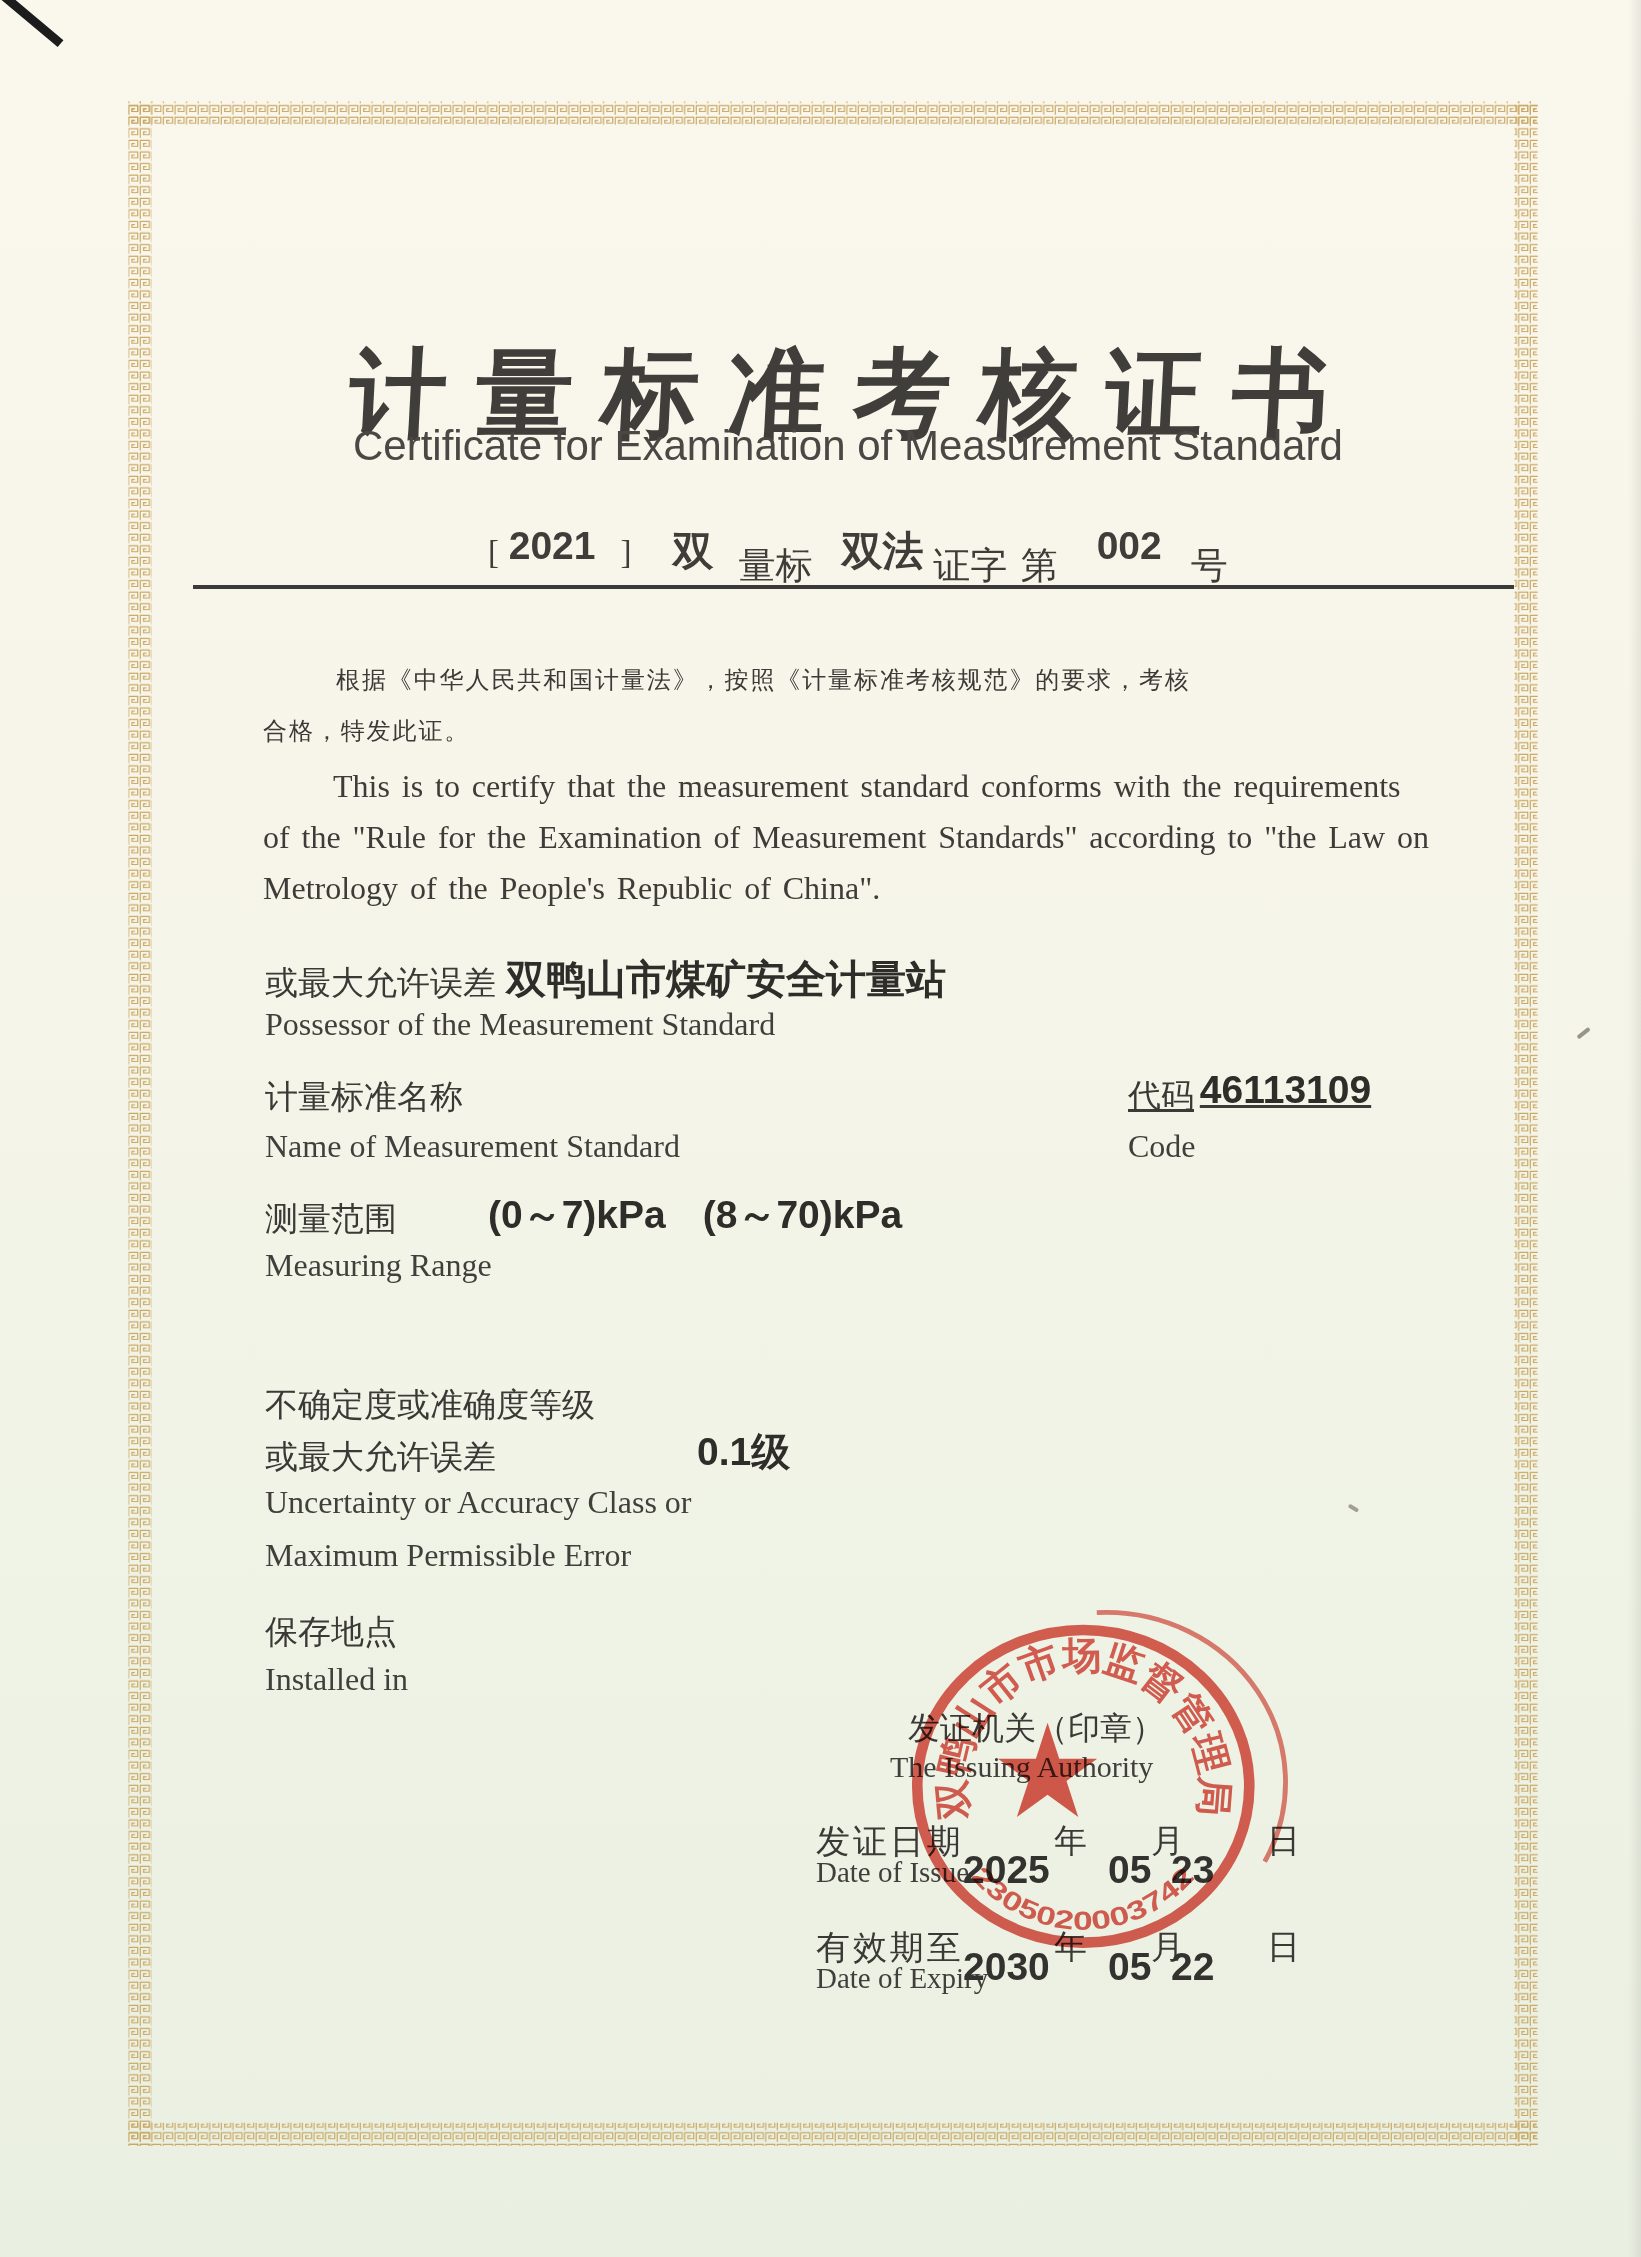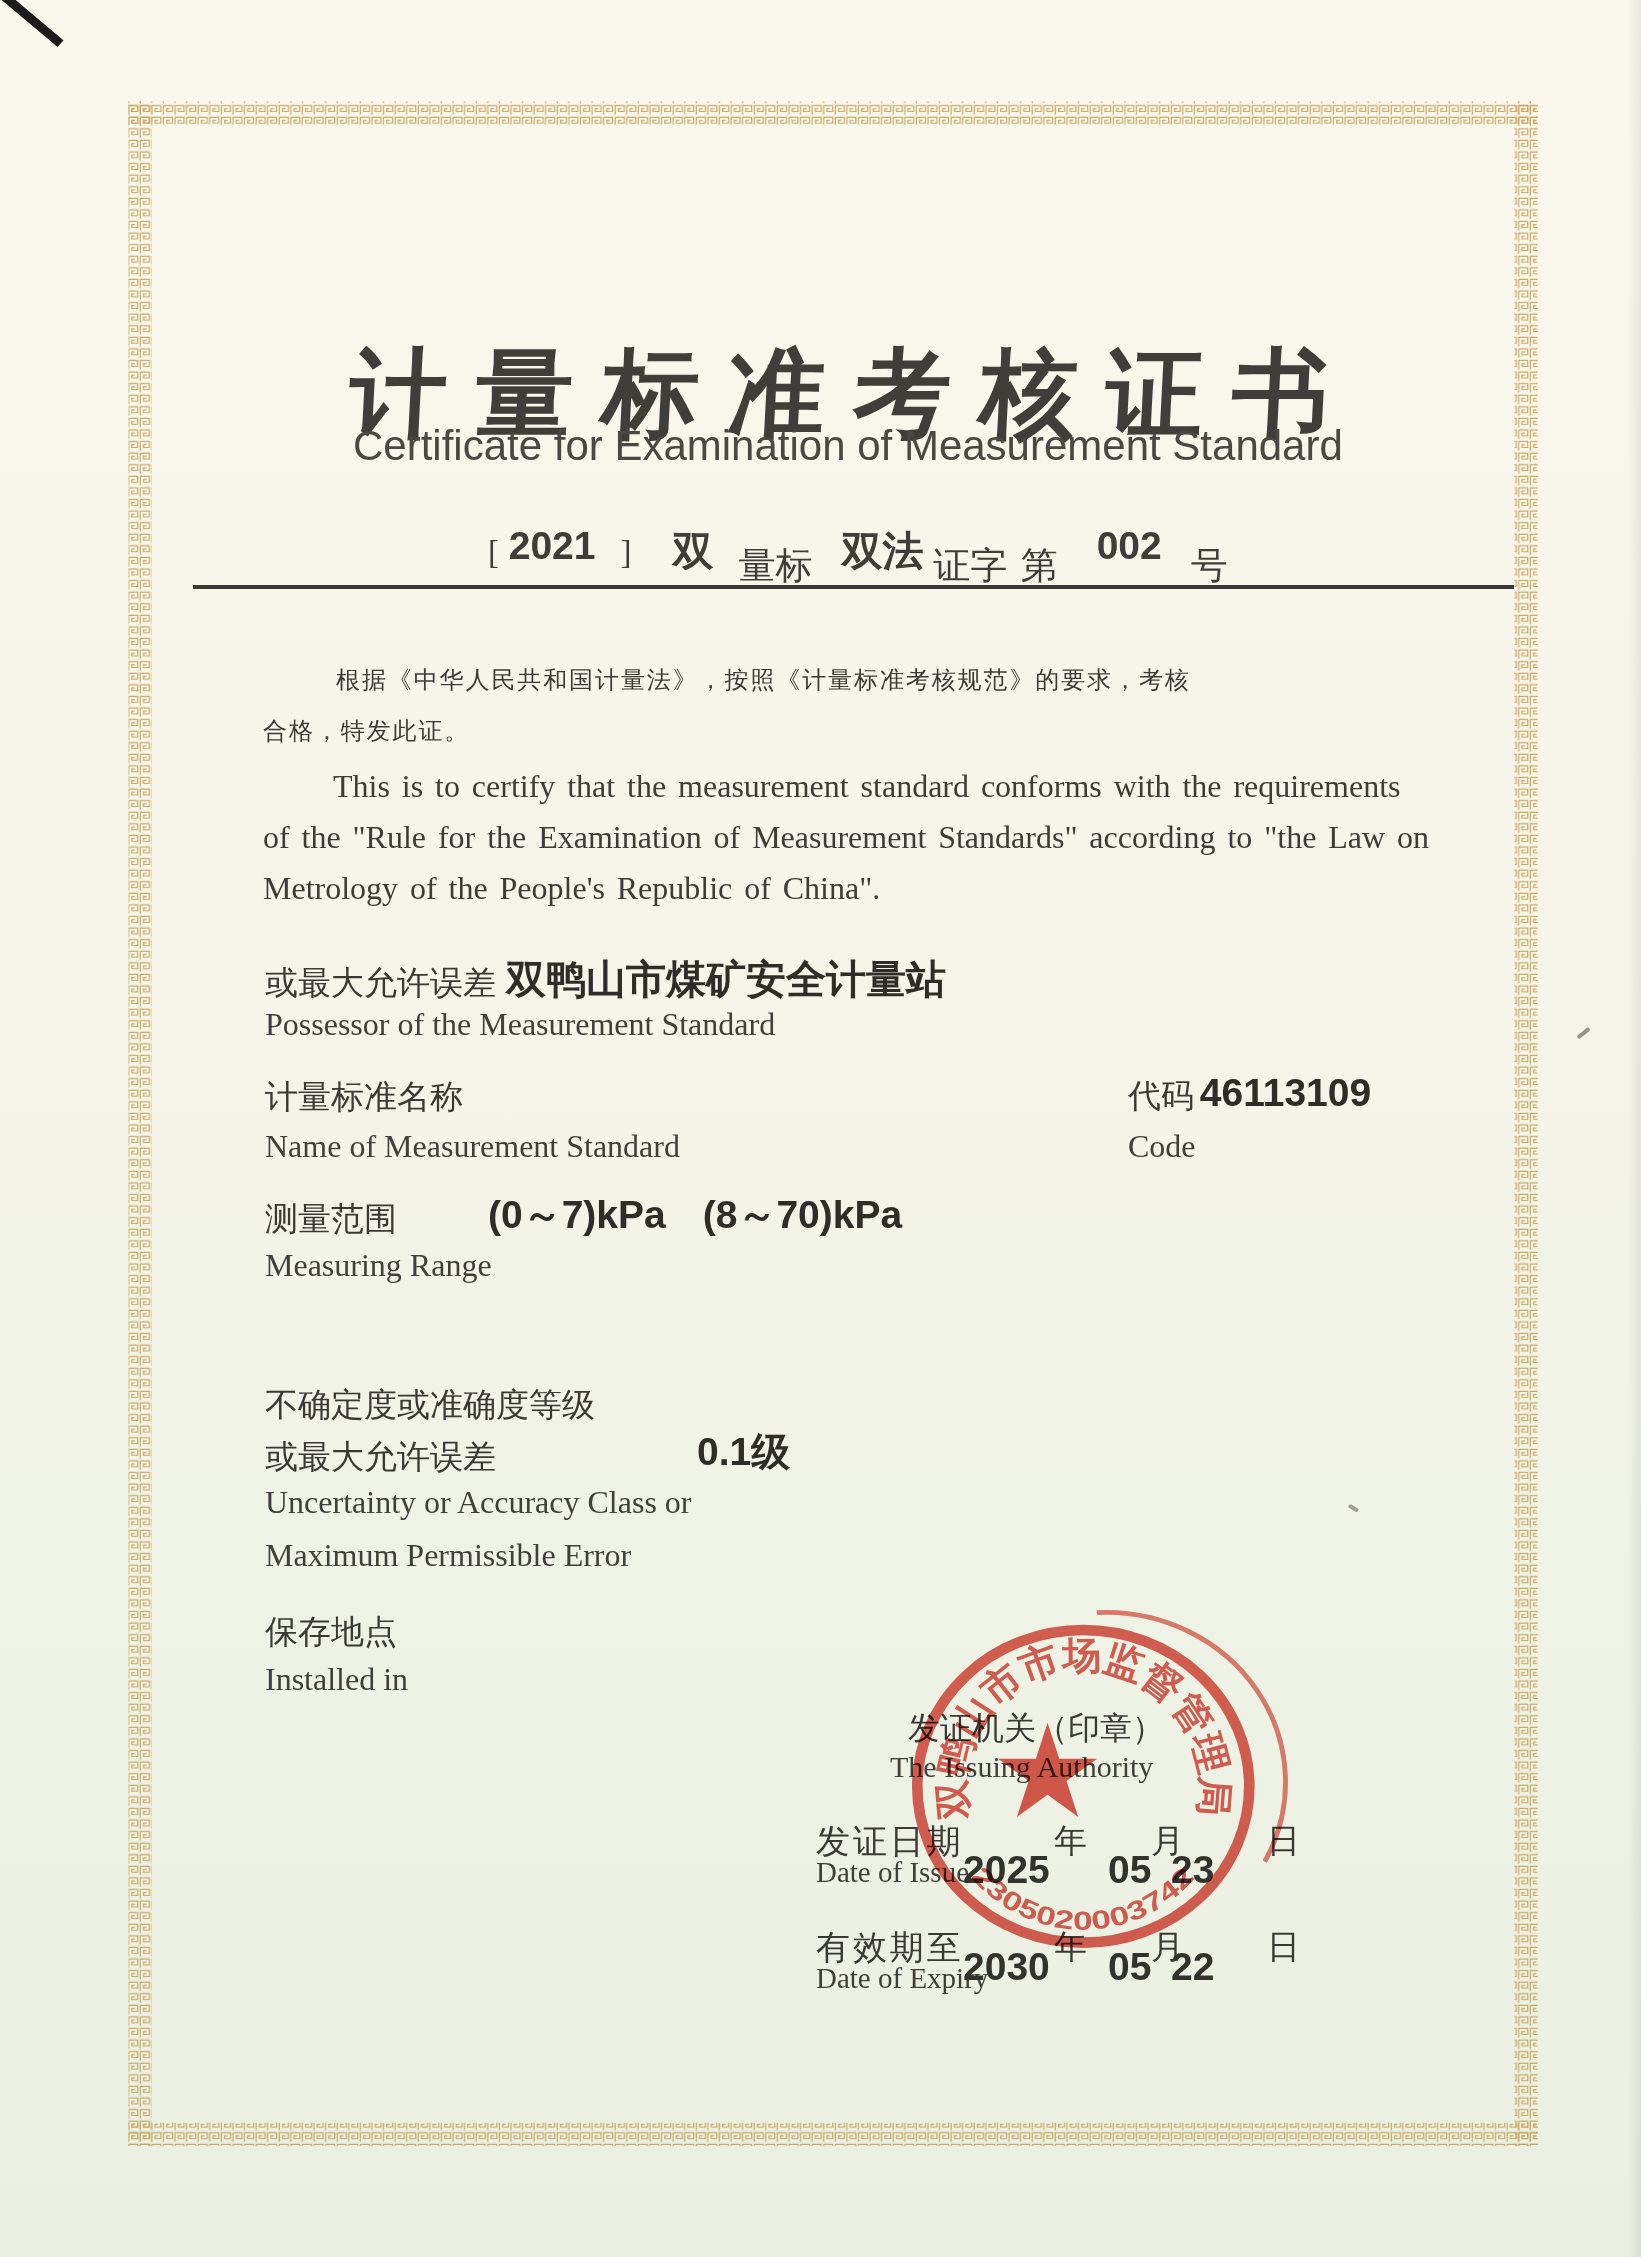--- a/index.html
+++ b/index.html
@@ -34,21 +34,21 @@
   .divider{left:193px;top:585px;width:1321px;height:3.9px;background:#3a3a38;}
 
   .para-cn{font-size:24px;letter-spacing:1.9px;color:#3c3a36;}
   .para-en{font-size:32px;word-spacing:3.9px;color:#3e3c38;}
 
   .lbl-cn{font-size:33px;color:#3b3935;}
   .lbl-en{font-size:32px;color:#413f3b;}
   .val{font-size:40px;font-weight:700;color:#2f2d2a;font-family:"DejaVu Sans","Liberation Sans",sans-serif;}
   .valnum{font-size:39px;font-weight:700;color:#2f2d2a;font-family:"Liberation Sans","DejaVu Sans",sans-serif;}
 
-  .code-group{display:flex;align-items:center;}
+  .code-group{display:flex;align-items:flex-start;text-decoration:underline;}
   .code-group .clbl{font-size:33px;color:#3b3935;margin-top:5.8px;}
   .code-group .cval{font-size:39px;font-weight:700;color:#2f2d2a;margin-left:5.8px;font-family:"Liberation Sans","DejaVu Sans",sans-serif;}
   .range-group{display:flex;gap:37px;}
 
   .unit{font-size:33px;color:#3b3935;}
   .datelbl-cn{font-size:34px;letter-spacing:2.9px;color:#3b3935;}
   .datelbl-en{font-size:29px;color:#413f3b;}
   .datenum{font-size:39px;font-weight:700;color:#34322f;font-family:"Liberation Sans","DejaVu Sans",sans-serif;}
 
   .stamp{left:869px;top:1574px;width:444px;height:415px;mix-blend-mode:multiply;opacity:.93;}

